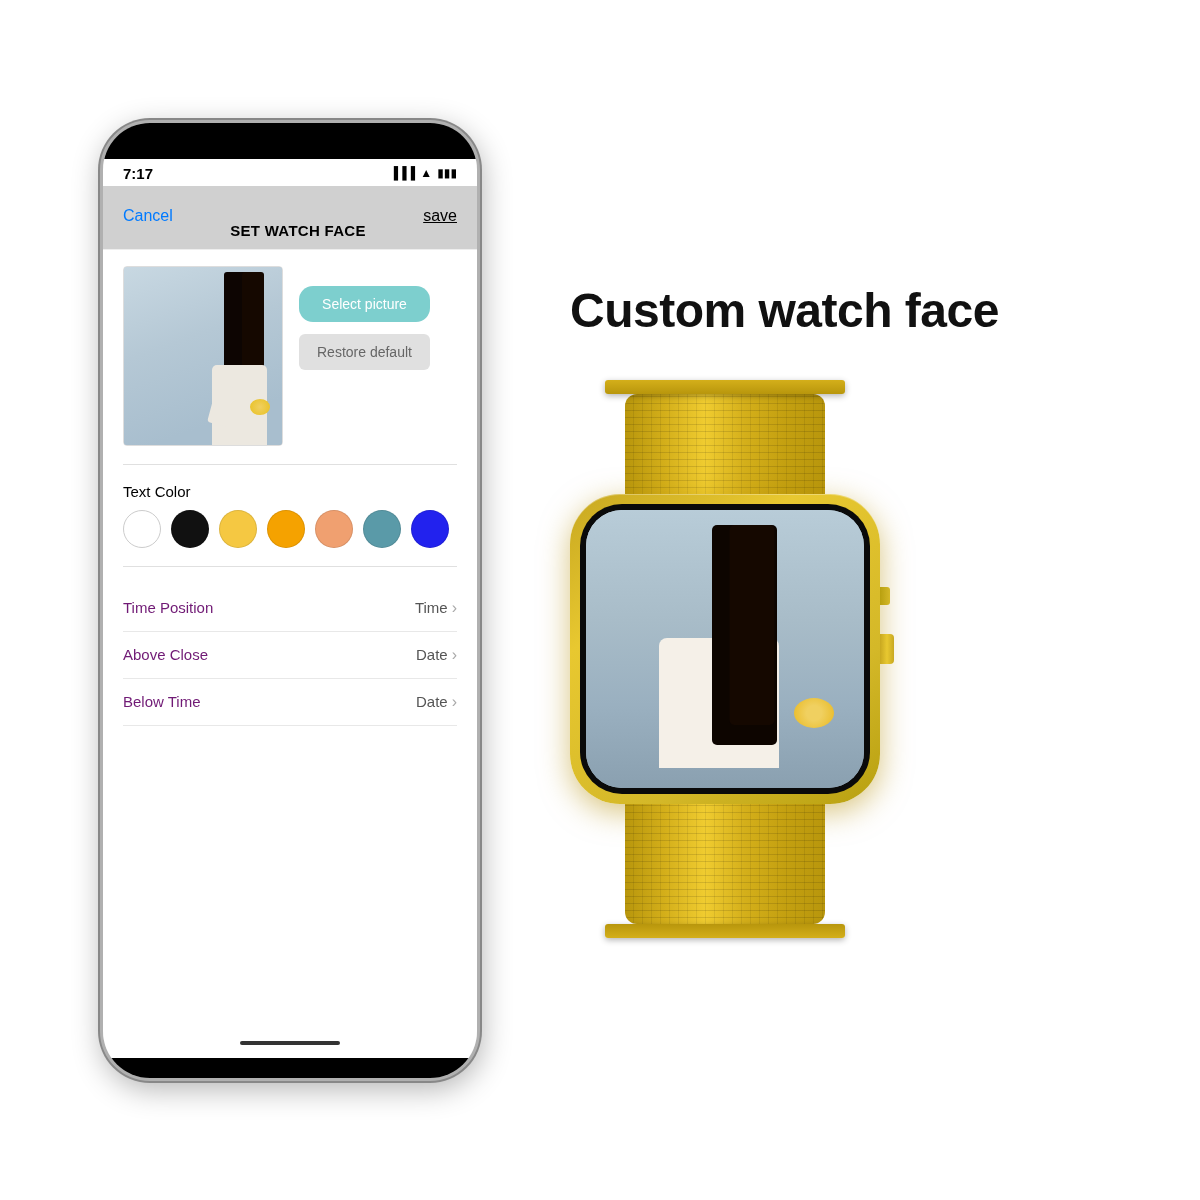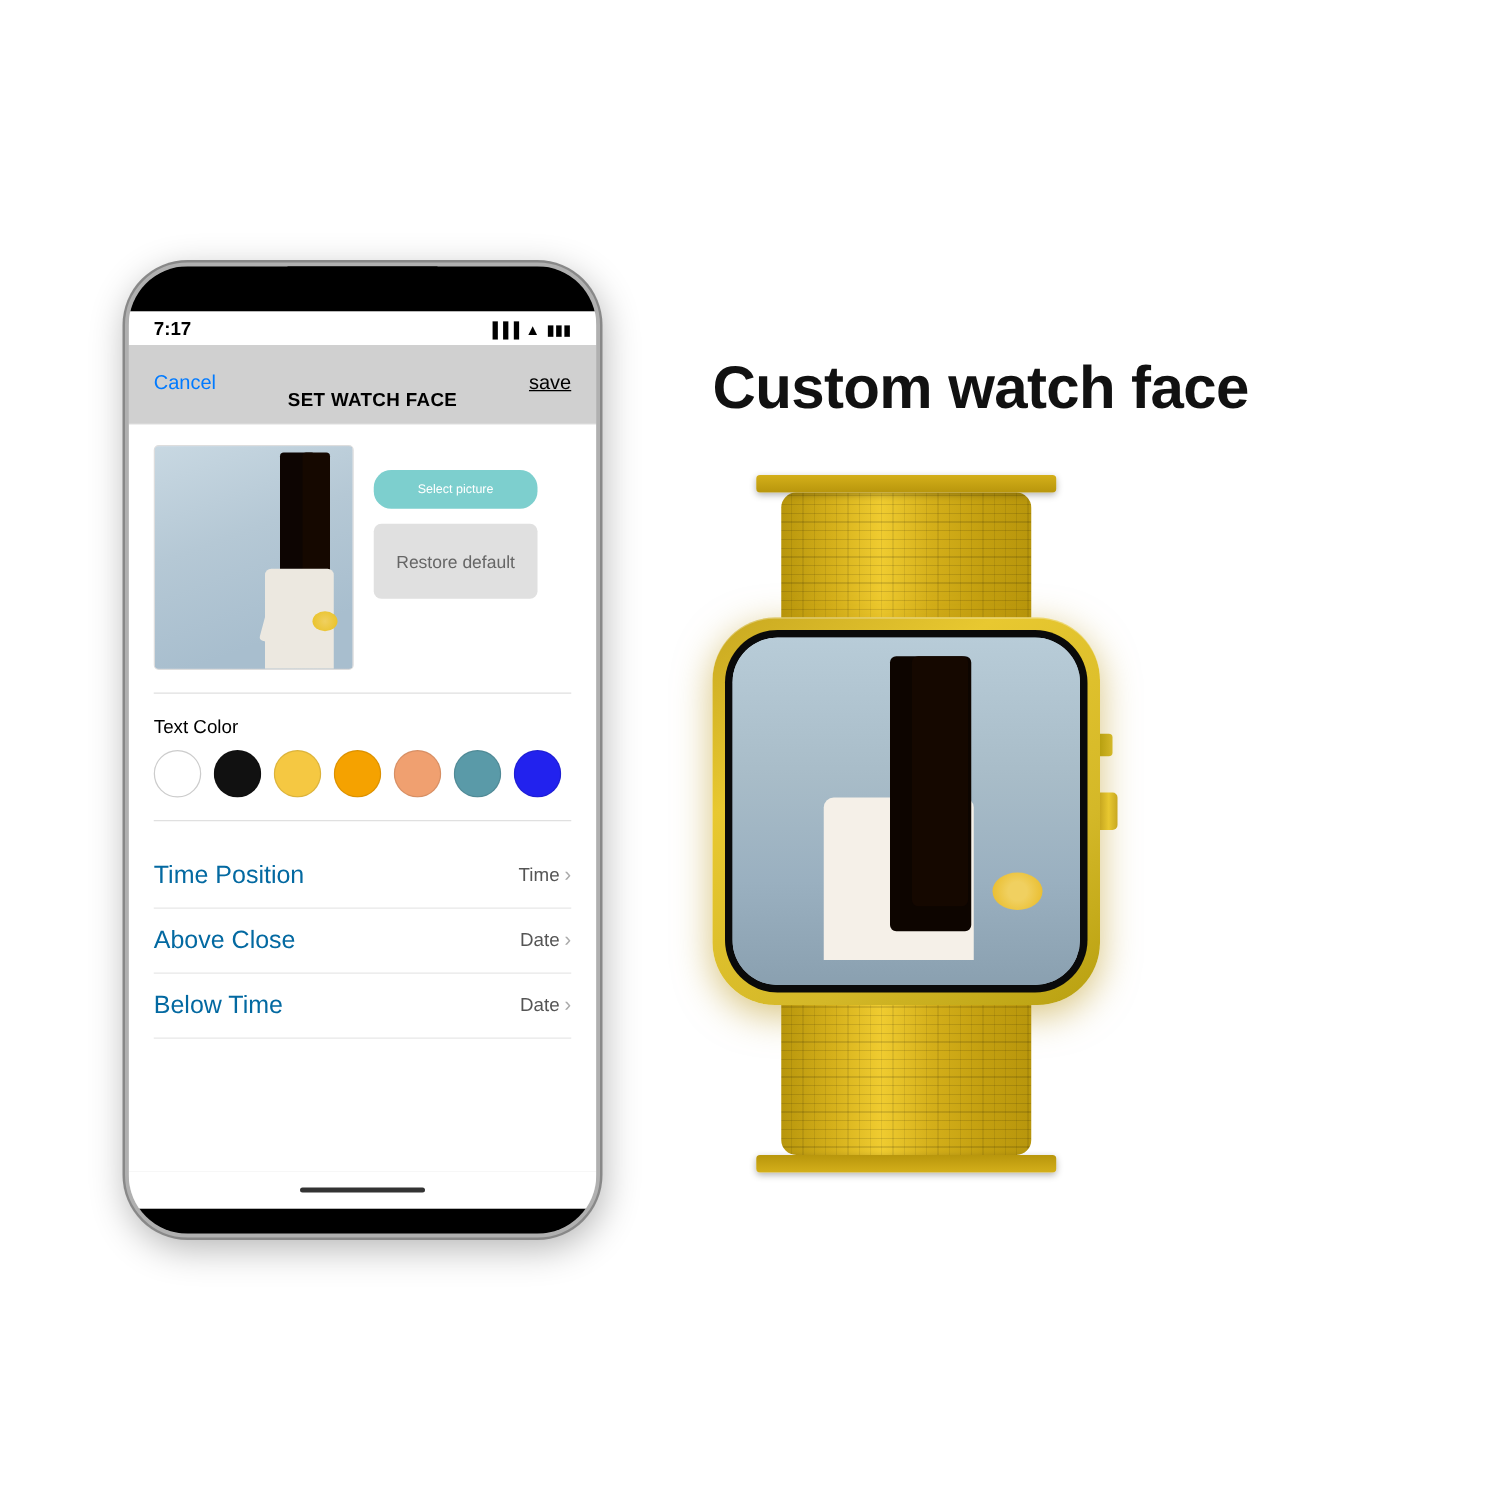--- a/index.html
+++ b/index.html
@@ -25,21 +25,21 @@
     
     .phone-wrapper {
       flex: 0 0 auto;
       width: 480px;
       display: flex;
       align-items: center;
       justify-content: center;
     }
     .phone {
       width: 380px;
-      height: 780px;
+      height: 961px;
       background: #d0d0d0;
       border-radius: 50px;
       border: 3px solid #b0b0b0;
       box-shadow: 0 0 0 2px #888, 2px 8px 30px rgba(0,0,0,0.3);
       position: relative;
       overflow: hidden;
       display: flex;
       flex-direction: column;
     }
     .phone-notch-area {
@@ -140,30 +140,30 @@
       flex-direction: column;
       gap: 12px;
       padding-top: 20px;
     }
     .btn-select {
       background: #7dcfce;
       color: #fff;
       border: none;
       border-radius: 14px;
       padding: 10px 18px;
-      font-size: 10px;
+      font-size: 14px;
       cursor: pointer;
       white-space: nowrap;
     }
     .btn-restore {
       background: #e0e0e0;
       color: #666;
       border: none;
       border-radius: 6px;
-      padding: 22px 18px;
+      padding: 10px 18px;
       font-size: 14px;
       cursor: pointer;
       white-space: nowrap;
     }
     .divider {
       height: 1px;
       background: #e0e0e0;
       margin: 4px 0;
     }
     .text-color-section {
@@ -202,22 +202,22 @@
       gap: 0;
     }
     .setting-row {
       display: flex;
       align-items: center;
       justify-content: space-between;
       padding: 14px 0;
       border-bottom: 1px solid #e8e8e8;
     }
     .setting-label {
-      font-size: 20px;
-      color: #0369a1;
+      font-size: 15px;
+      color: #701a75;
     }
     .setting-value {
       display: flex;
       align-items: center;
       gap: 4px;
       color: #555;
       font-size: 15px;
     }
     .chevron {
       color: #aaa;

